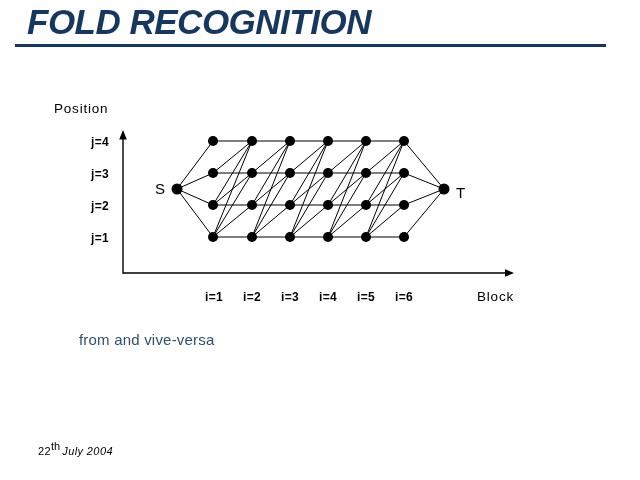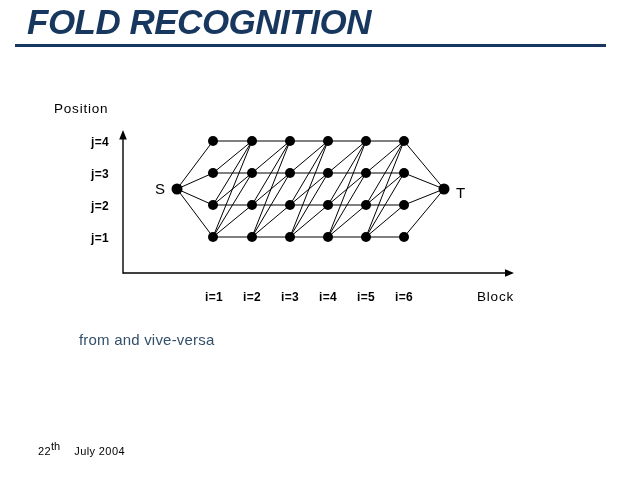--- a/index.html
+++ b/index.html
@@ -23,21 +23,21 @@
   .tick{font-family:"Liberation Sans", sans-serif;font-size:12px;font-weight:bold;fill:var(--ink);letter-spacing:0.3px;}
   .st-label{font-family:"Liberation Sans", sans-serif;font-size:15px;fill:var(--ink);}
   .axis{stroke:var(--ink);stroke-width:1.4;}
   .arrow{fill:var(--ink);}
   .caption{
     position:absolute;left:79px;top:329px;width:520px;
     font-size:15px;line-height:22px;letter-spacing:0.2px;color:var(--caption);
   }
   .footer{position:absolute;left:38px;top:440px;font-size:11px;color:var(--ink);letter-spacing:0.4px;}
   .footer sup{font-size:11px;vertical-align:super;letter-spacing:0;}
-  .footer .rest{margin-left:14px;}
+  .footer .rest{margin-left:2px;font-style:italic;}
 </style>
 </head>
 <body>
 
 <div class="slide">
 
   <h1 class="title">FOLD RECOGNITION</h1>
   <div class="rule"></div>
 
   <svg class="diagram" width="640" height="480" viewBox="0 0 640 480">

